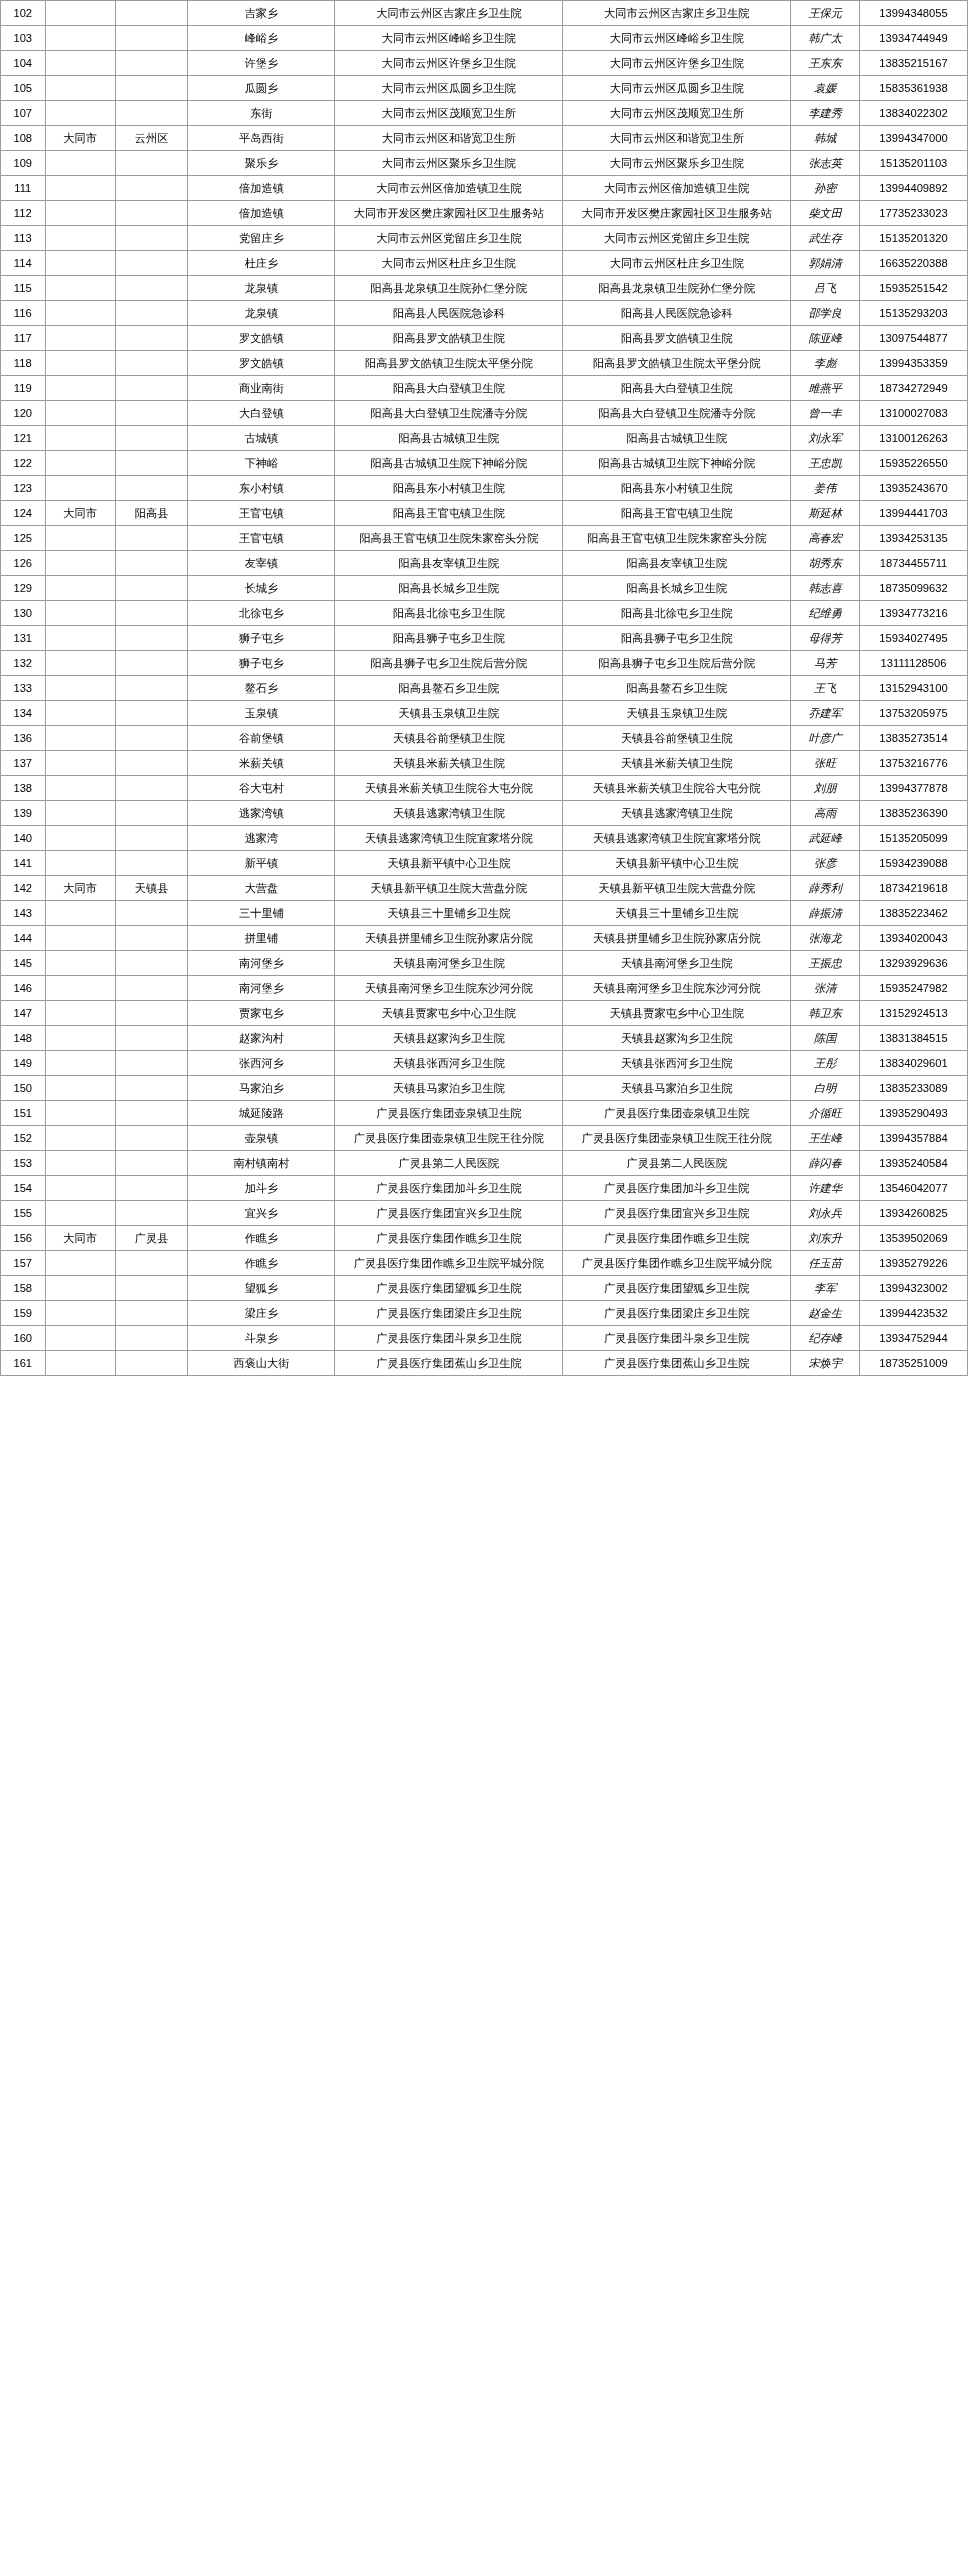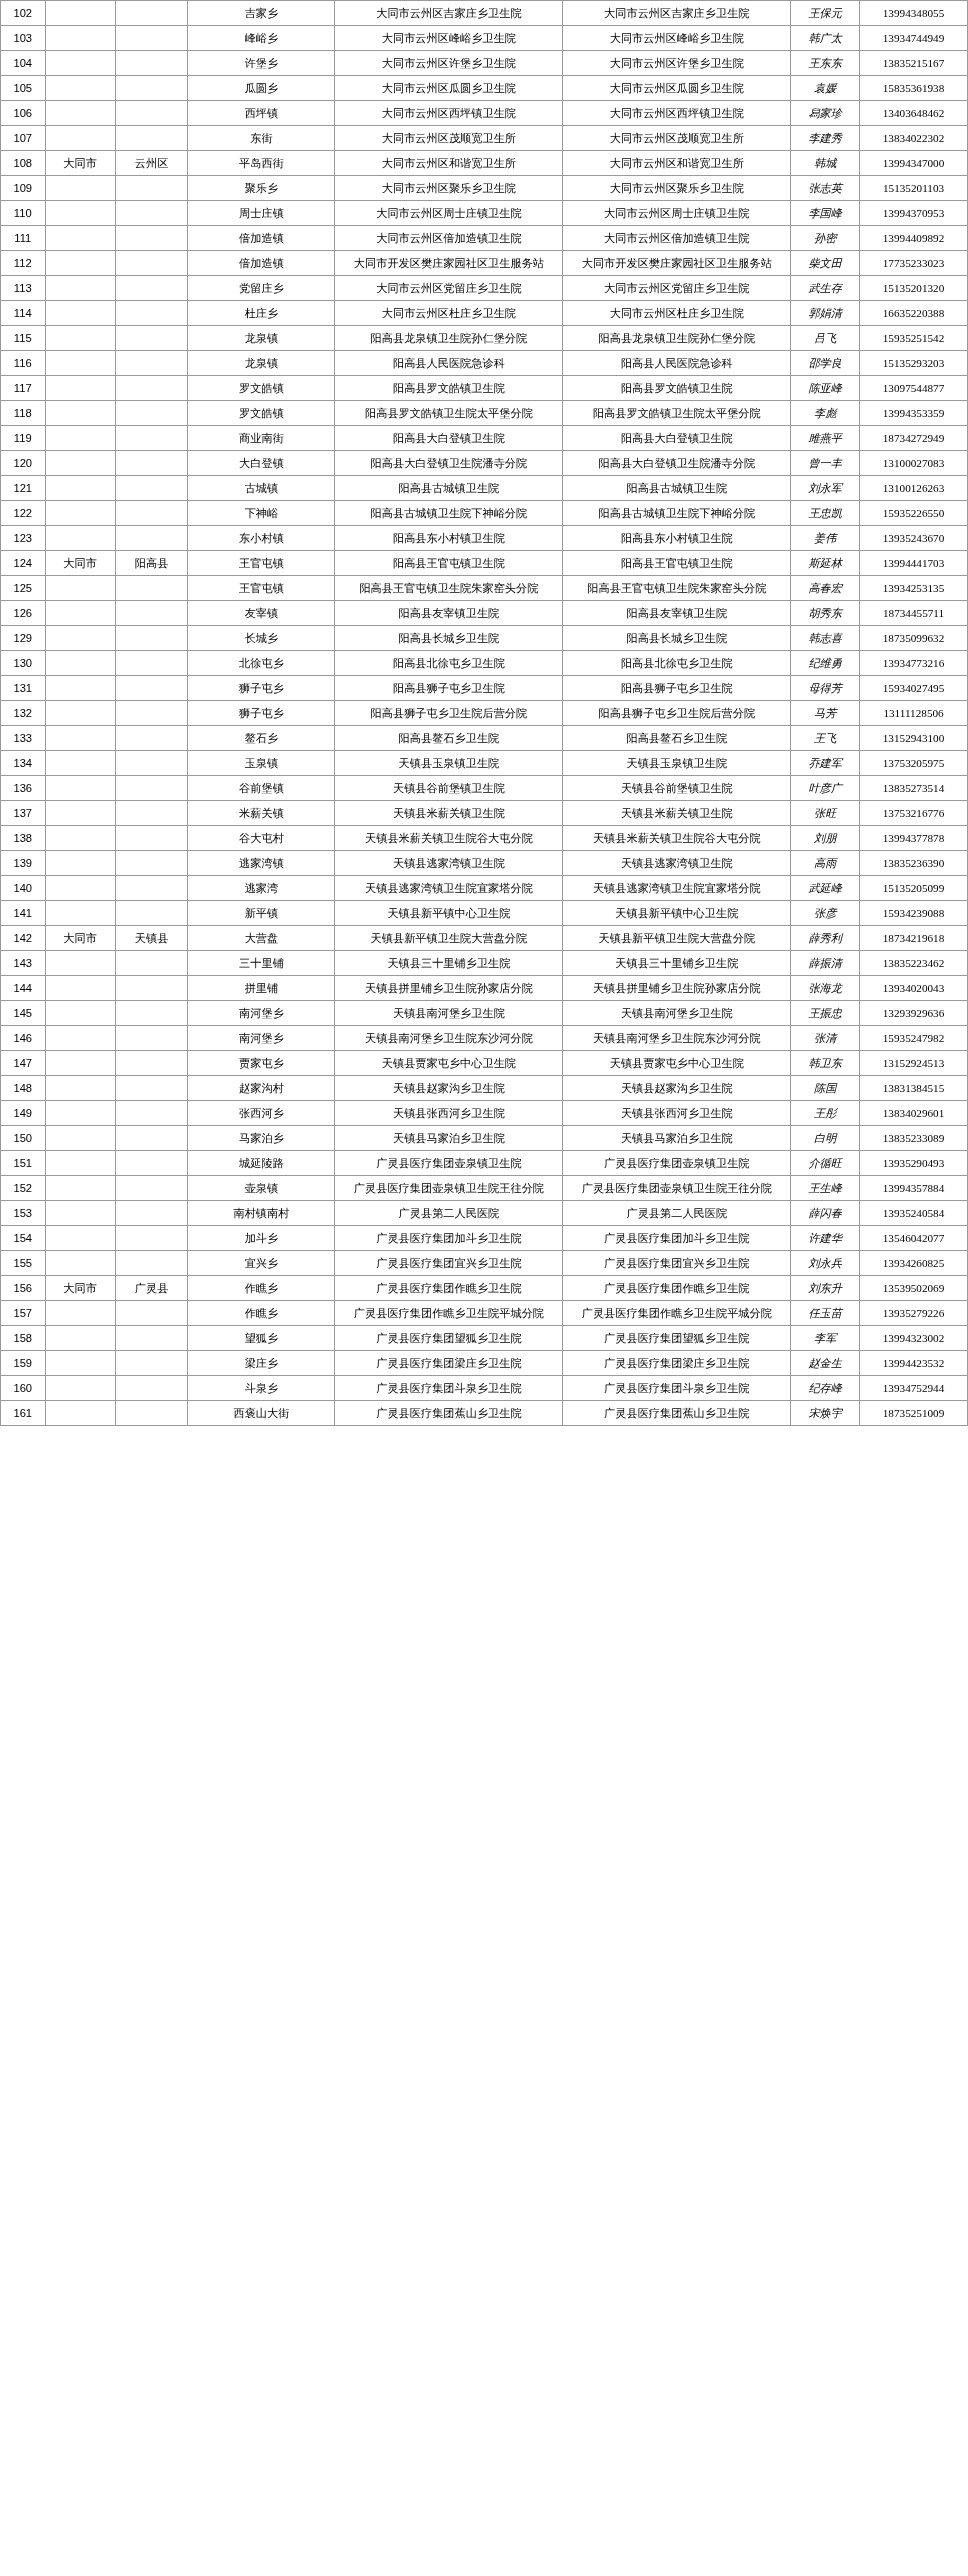--- a/index.html
+++ b/index.html
@@ -58,21 +58,21 @@
   td.unit {
     font-size: 11.2px;
     text-align: center;
   }
   td.name {
     font-size: 11.2px;
     font-style: italic;
   }
   td.phone {
     font-size: 11.2px;
-    font-family: Liberation Serif, serif;
+    font-family: Liberation Sans, sans-serif;
   }
   
   tr.group-start > td {
     border-top: 1px solid #8a8a8a;
     margin-top: 24px;
   }
 </style>
 </head>
 <body>
 
@@ -123,30 +123,20 @@
           <td class="idx">105</td>
           <td class="city"></td>
           <td class="county"></td>
           <td class="town">瓜圆乡</td>
           <td class="unit">大同市云州区瓜圆乡卫生院</td>
           <td class="unit">大同市云州区瓜圆乡卫生院</td>
           <td class="name">袁媛</td>
           <td class="phone">15835361938</td>
         </tr>
         <tr>
-          <td class="idx">106</td>
-          <td class="city"></td>
-          <td class="county"></td>
-          <td class="town">西坪镇</td>
-          <td class="unit">大同市云州区西坪镇卫生院</td>
-          <td class="unit">大同市云州区西坪镇卫生院</td>
-          <td class="name">舄家珍</td>
-          <td class="phone">13403648462</td>
-        </tr>
-        <tr>
           <td class="idx">107</td>
           <td class="city"></td>
           <td class="county"></td>
           <td class="town">东街</td>
           <td class="unit">大同市云州区茂顺宽卫生所</td>
           <td class="unit">大同市云州区茂顺宽卫生所</td>
           <td class="name">李建秀</td>
           <td class="phone">13834022302</td>
         </tr>
         <tr>
@@ -163,30 +153,20 @@
           <td class="idx">109</td>
           <td class="city"></td>
           <td class="county"></td>
           <td class="town">聚乐乡</td>
           <td class="unit">大同市云州区聚乐乡卫生院</td>
           <td class="unit">大同市云州区聚乐乡卫生院</td>
           <td class="name">张志英</td>
           <td class="phone">15135201103</td>
         </tr>
         <tr>
-          <td class="idx">110</td>
-          <td class="city"></td>
-          <td class="county"></td>
-          <td class="town">周士庄镇</td>
-          <td class="unit">大同市云州区周士庄镇卫生院</td>
-          <td class="unit">大同市云州区周士庄镇卫生院</td>
-          <td class="name">李国峰</td>
-          <td class="phone">13994370953</td>
-        </tr>
-        <tr>
           <td class="idx">111</td>
           <td class="city"></td>
           <td class="county"></td>
           <td class="town">倍加造镇</td>
           <td class="unit">大同市云州区倍加造镇卫生院</td>
           <td class="unit">大同市云州区倍加造镇卫生院</td>
           <td class="name">孙密</td>
           <td class="phone">13994409892</td>
         </tr>
         <tr>

